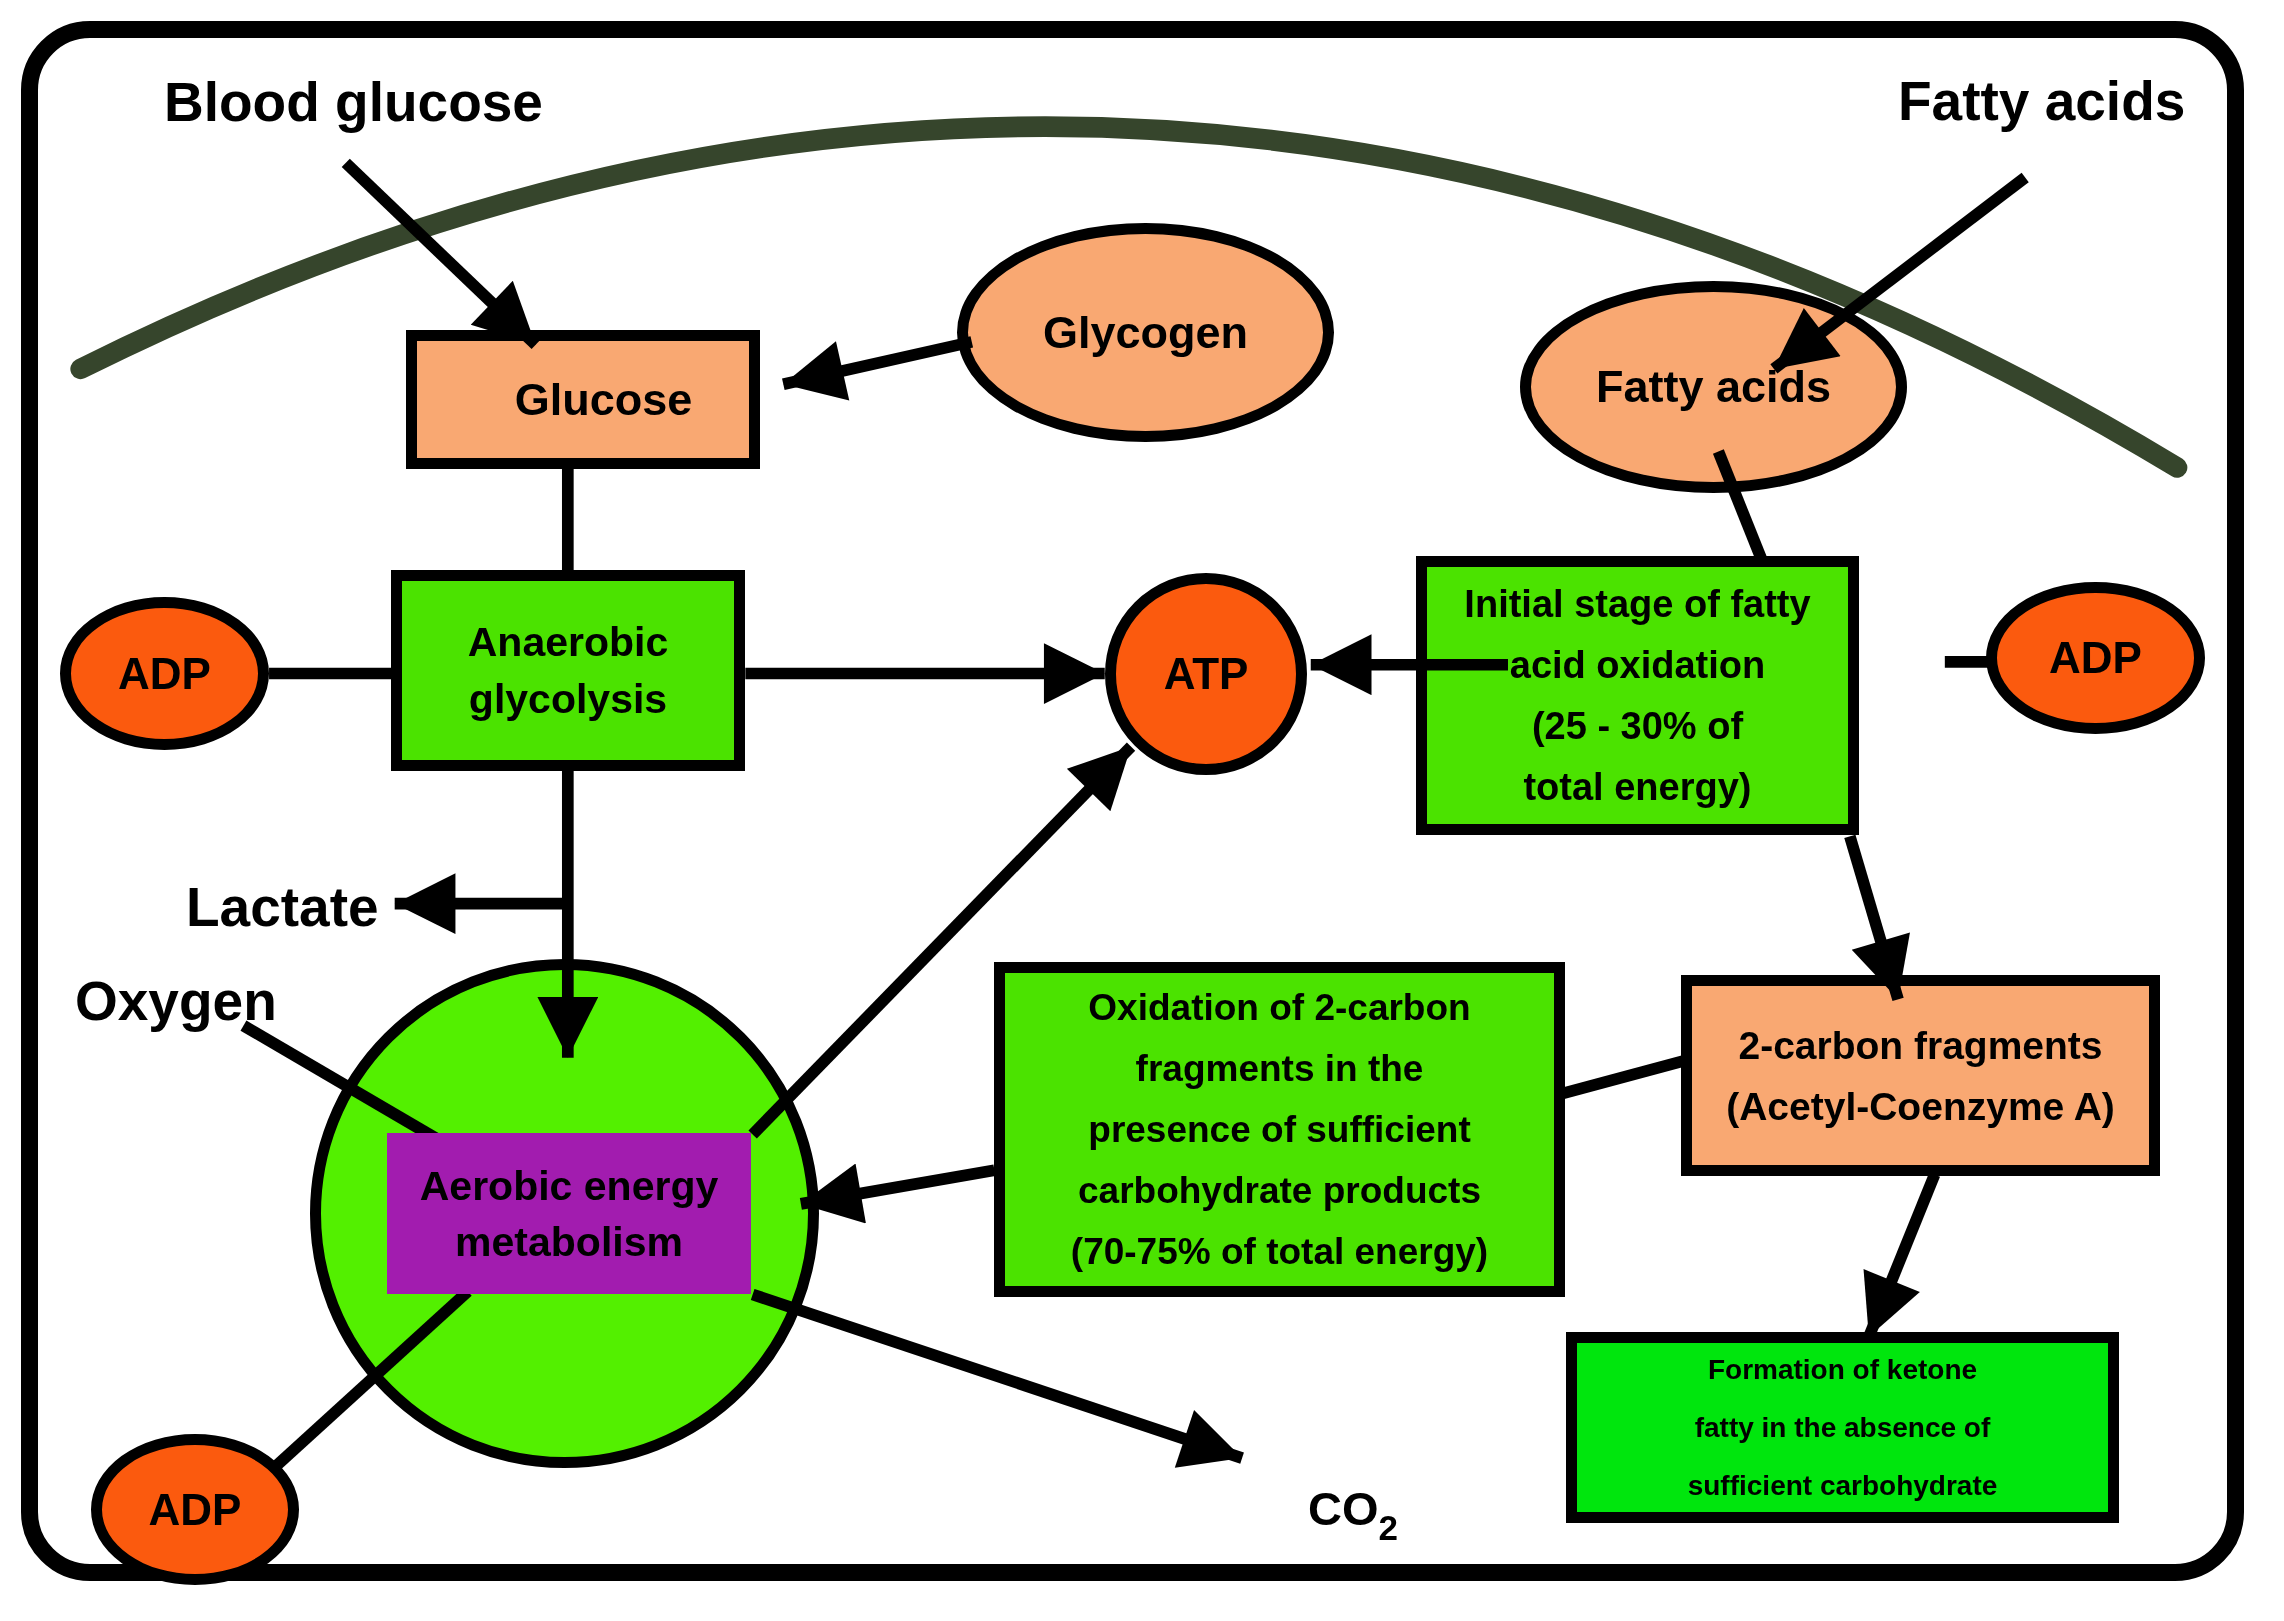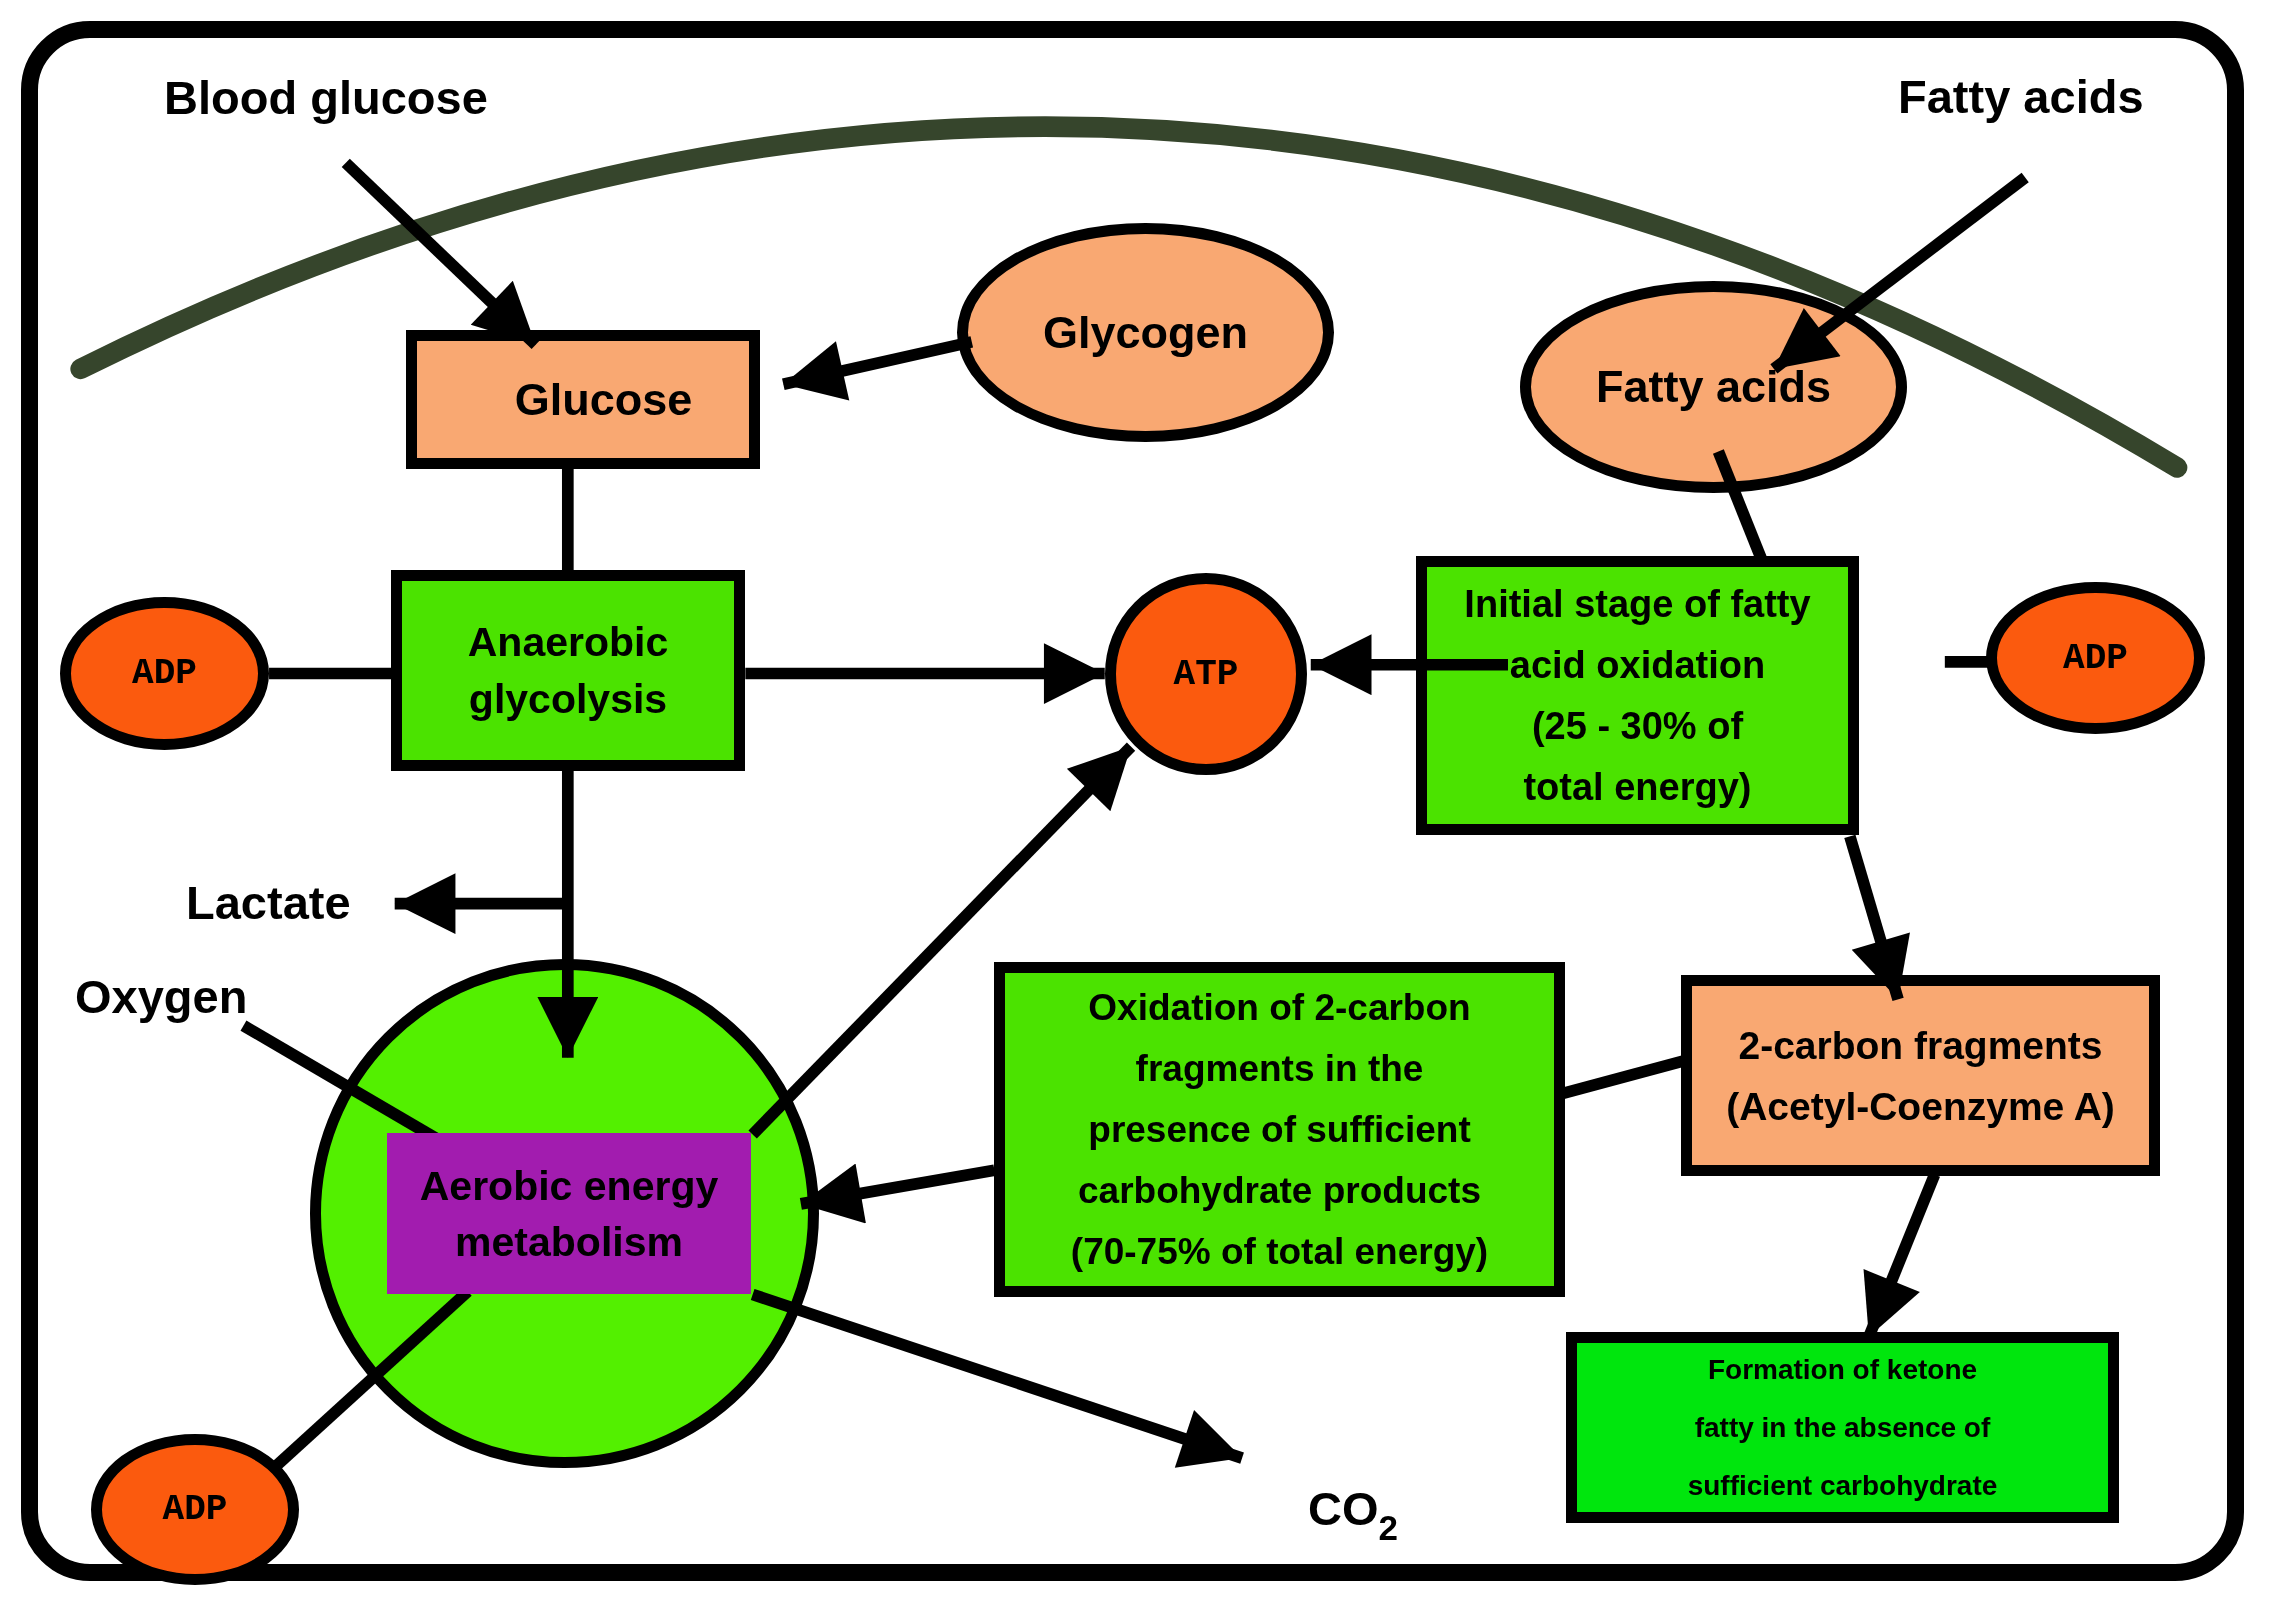--- a/index.html
+++ b/index.html
@@ -21,23 +21,23 @@
   #connector-layer{z-index:5; pointer-events:none;}
   .node{position:absolute; box-sizing:border-box; display:flex; flex-direction:column;
         align-items:center; justify-content:center; text-align:center; z-index:2;}
   .rect{border:11.7px solid var(--outline);}
   .ellipse{border:11px solid var(--outline); border-radius:50%;}
   .peach{background:var(--peach);}
   .greenbox{background:var(--green-box);}
   .greenbright{background:var(--green-bright);}
   .circle-big{background:var(--green-circle); border:11.7px solid var(--outline); border-radius:50%;}
   .free-label{position:absolute; z-index:3; white-space:nowrap;}
-  .fs-outside{font-size:47px;}
+  .fs-outside{font-size:55px;}
   .fs-node{font-size:45px;}
-  .fs-adp{font-size:36px;font-family:Liberation Mono, monospace;}
+  .fs-adp{font-size:44px;}
   .anaerobic-line{font-size:41px; line-height:57px;}
   .aerobic-line{font-size:41px; line-height:56px;}
   .initial-line{font-size:38px; line-height:61px;}
   .oxidation-line{font-size:37px; line-height:61px;}
   .twocarbon-line{font-size:39px; line-height:61px;}
   .ketone-line{font-size:28px; line-height:58px;}
   #aerobic-label{
     position:absolute; left:387px; top:1133px; width:364px; height:161px;
     background:#a21caf; z-index:6; display:flex; flex-direction:column;
     align-items:center; justify-content:center; text-align:center;

